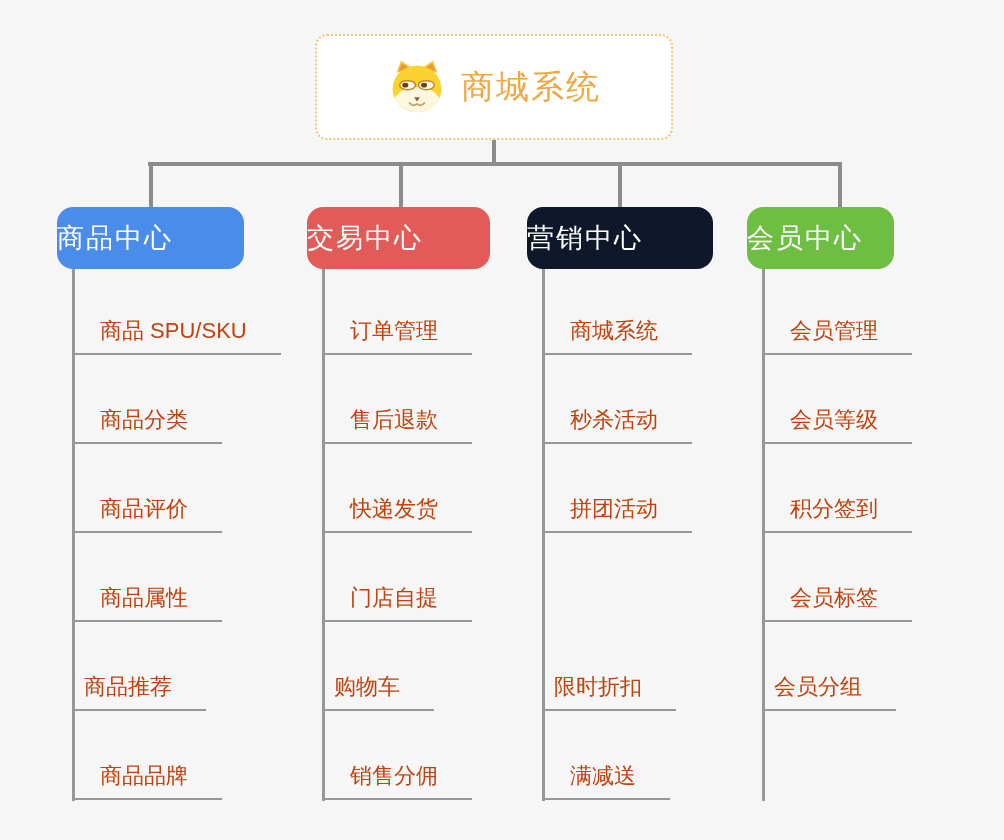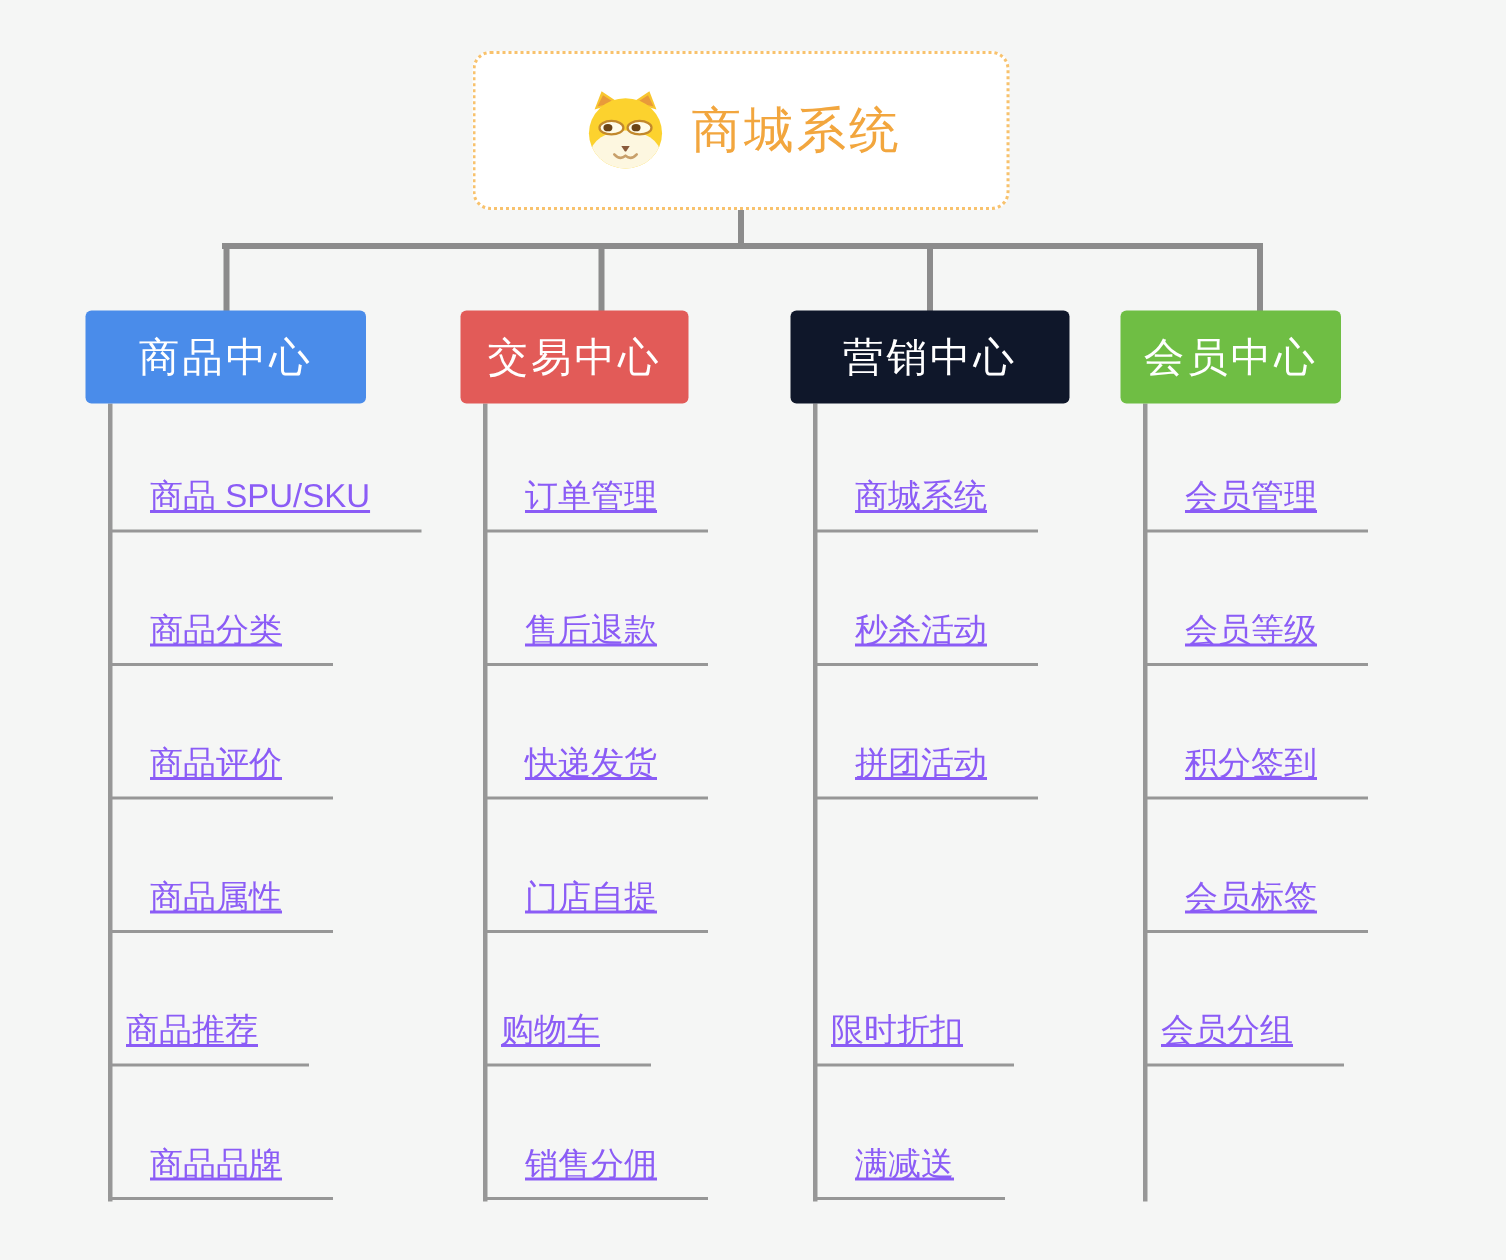--- a/index.html
+++ b/index.html
@@ -20,36 +20,35 @@
   
   .cline { position:absolute; background:#8c8c8c; }
   .stub  { left:492px; top:140px; width:4px;  height:24px; }
   .hbar  { left:148px; top:162px; width:694px; height:4px; }
   .drop  { top:162px; width:4px; height:46px; }
   .drop1 { left:149px; } .drop2 { left:399px; } .drop3 { left:618px; } .drop4 { left:838px; }
   .trunk { position:absolute; top:269px; width:3px; height:532px; background:#979797; }
   .trunk1 { left:72px; } .trunk2 { left:322px; } .trunk3 { left:542px; } .trunk4 { left:762px; }
   
   .branch {
-    position:absolute; top:207px; height:62px; border-radius:4px;
-    display:flex; align-items:center; justify-content:center;
+    position:absolute; top:207px; height:62px; border-radius:16px;
+    display:flex; align-items:center; 
     color:#ffffff; font-size:27px; letter-spacing:2px; white-space:nowrap;
     cursor:pointer;
   }
   .b1 { left:57px;  width:187px; }
-  .b2 { left:307px; width:152px; }
+  .b2 { left:307px; width:183px; }
   .b3 { left:527px; width:186px; }
   .b4 { left:747px; width:147px; }
   
   .leaf {
     position:absolute; display:inline-block; white-space:nowrap;
-    font-size:22px; line-height:26px; color:#8b5cf6;
+    font-size:22px; line-height:26px; color:#c2410c;
     padding:0 34px 9px 28px; border-bottom:2px solid #979797;
     cursor:pointer;
-    text-decoration:underline;
   }
   .c1 { left:72px; } .c2 { left:322px; } .c3 { left:542px; } .c4 { left:762px; }
   .r1 { top:318px; } .r2 { top:407px; } .r3 { top:496px; }
   .r4 { top:585px; } .r5 { top:674px;padding-left:12px; } .r6 { top:763px; }
 </style>
 </head>
 <body>
 
 <div class="canvas">
 

